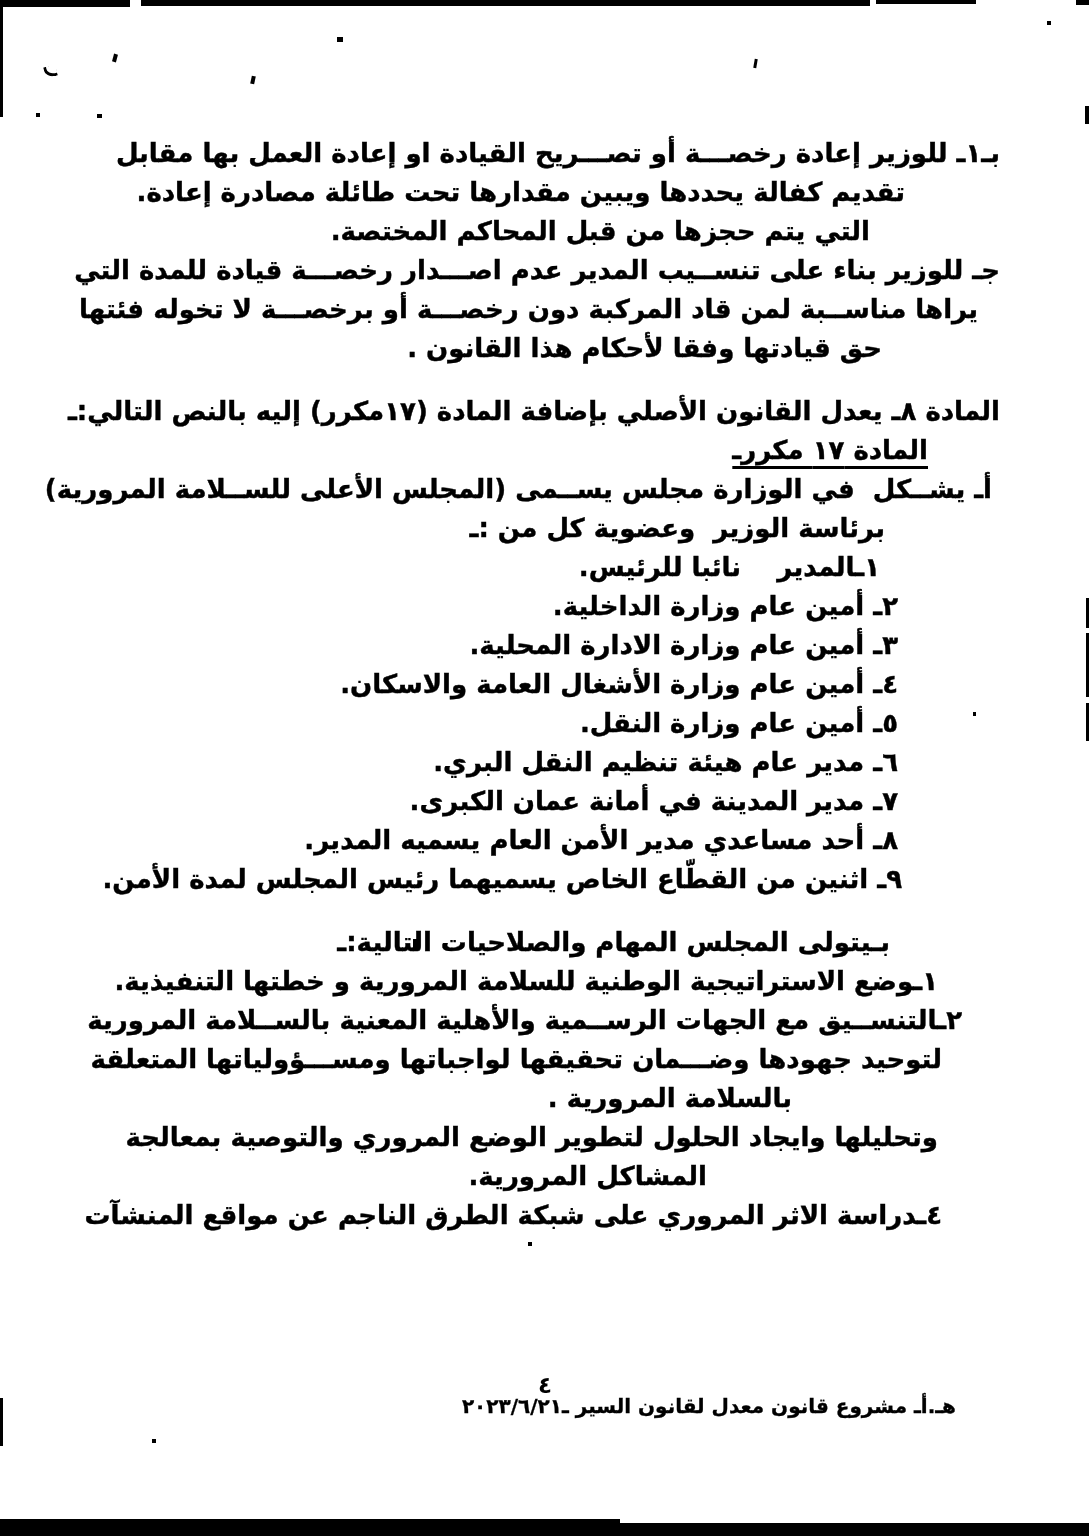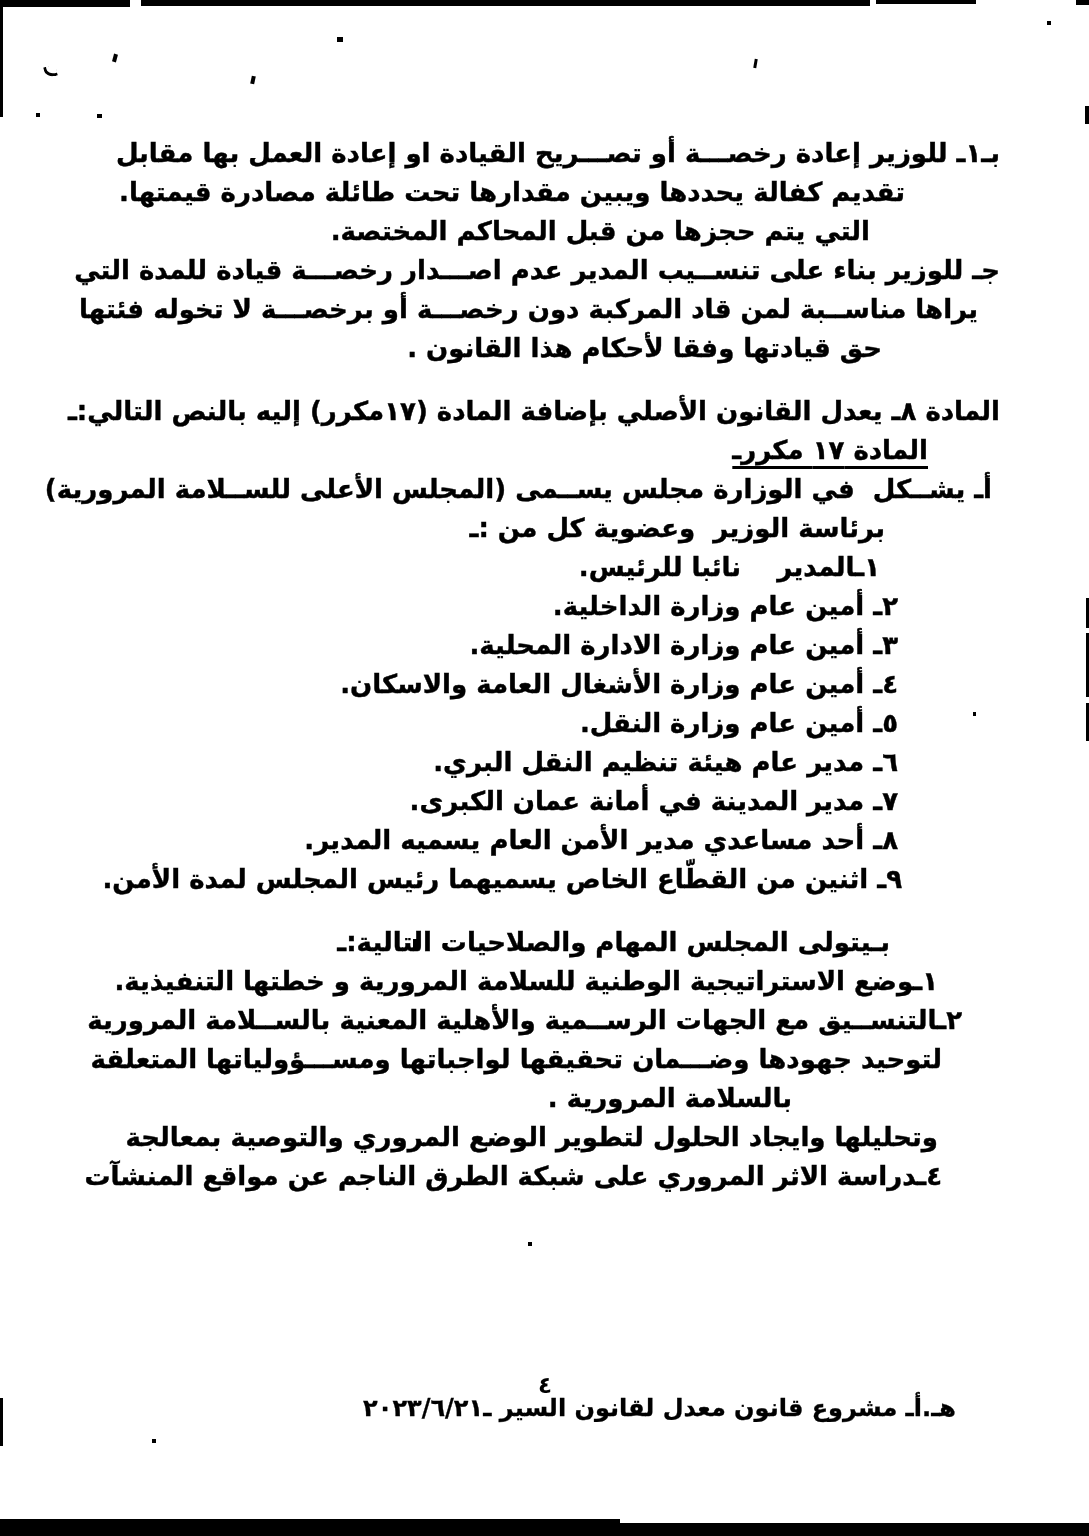--- a/index.html
+++ b/index.html
@@ -17,38 +17,38 @@
   .line{white-space:nowrap;margin-left:48px;}
   .gap{margin-top:24px;}
   .u{text-decoration:underline;text-decoration-thickness:3px;text-underline-offset:7px;}
   .pagenum{
     position:absolute;left:538px;top:1372px;
     font-weight:bold;font-size:23px;direction:rtl;
   }
   .ref{
     position:absolute;right:133px;top:1394px;
     direction:rtl;white-space:nowrap;
-    font-weight:bold;font-size:24px;
+    font-weight:bold;font-size:20px;
     -webkit-text-stroke:0.3px #000;
   }
   .art{position:absolute;background:#000;}
   .curl{
     position:absolute;background:transparent;
     width:10px;height:8px;
     border-bottom:3px solid #000;border-left:3px solid #000;
     border-radius:0 0 0 80%;
     transform:rotate(-12deg);
   }
 </style>
 </head>
 <body>
 
 <div class="doc">
   <div class="line" style="padding-right:0">بـ١ـ للوزير إعادة رخصـــة أو تصـــريح القيادة او إعادة العمل بها مقابل</div>
-  <div class="line" style="padding-right:95px">تقديم كفالة يحددها ويبين مقدارها تحت طائلة مصادرة قيمتها.</div>
+  <div class="line" style="padding-right:95px">تقديم كفالة يحددها ويبين مقدارها تحت طائلة مصادرة إعادة.</div>
   <div class="line" style="padding-right:130px">التي يتم حجزها من قبل المحاكم المختصة.</div>
   <div class="line" style="padding-right:0">جـ للوزير بناء على تنســيب المدير عدم اصـــدار رخصـــة قيادة للمدة التي</div>
   <div class="line" style="padding-right:22px">يراها مناســبة لمن قاد المركبة دون رخصـــة أو برخصـــة لا تخوله فئتها</div>
   <div class="line" style="padding-right:118px">حق قيادتها وفقا لأحكام هذا القانون .</div>
   <div class="line gap" style="padding-right:0">المادة ٨ـ يعدل القانون الأصلي بإضافة المادة (١٧مكرر) إليه بالنص التالي:ـ</div>
   <div class="line u" style="padding-right:72px">المادة ١٧ مكررـ</div>
   <div class="line" style="padding-right:8px">أـ يشــكل&nbsp; في الوزارة مجلس يســمى (المجلس الأعلى للســلامة المرورية)</div>
   <div class="line" style="padding-right:115px">برئاسة الوزير&nbsp; وعضوية كل من :ـ</div>
   <div class="line" style="padding-right:120px">١ـالمدير&nbsp;&nbsp;&nbsp;&nbsp;نائبا للرئيس.</div>
   <div class="line" style="padding-right:102px">٢ـ أمين عام وزارة الداخلية.</div>
@@ -58,20 +58,21 @@
   <div class="line" style="padding-right:102px">٦ـ مدير عام هيئة تنظيم النقل البري.</div>
   <div class="line" style="padding-right:102px">٧ـ مدير المدينة في أمانة عمان الكبرى.</div>
   <div class="line" style="padding-right:102px">٨ـ أحد مساعدي مدير الأمن العام يسميه المدير.</div>
   <div class="line" style="padding-right:98px">٩ـ اثنين من القطّاع الخاص يسميهما رئيس المجلس لمدة الأمن.</div>
   <div class="line gap" style="padding-right:110px">بـيتولى المجلس المهام والصلاحيات التالية:ـ</div>
   <div class="line" style="padding-right:62px">١ـوضع الاستراتيجية الوطنية للسلامة المرورية و خطتها التنفيذية.</div>
   <div class="line" style="padding-right:38px">٢ـالتنســيق مع الجهات الرســمية والأهلية المعنية بالســلامة المرورية</div>
   <div class="line" style="padding-right:58px">لتوحيد جهودها وضـــمان تحقيقها لواجباتها ومســـؤولياتها المتعلقة</div>
   <div class="line" style="padding-right:208px">بالسلامة المرورية .</div>
   <div class="line" style="padding-right:62px">وتحليلها وايجاد الحلول لتطوير الوضع المروري والتوصية بمعالجة</div>
+  <div class="line" style="padding-right:293px">المشاكل المرورية.</div>
   <div class="line" style="padding-right:58px">٤ـدراسة الاثر المروري على شبكة الطرق الناجم عن مواقع المنشآت</div>
 </div>
 
 <div class="pagenum">٤</div>
 <div class="ref">هـ.أـ مشروع قانون معدل لقانون السير ـ٢٠٢٣/٦/٢١</div>
 
 <div class="art" style="left:0;top:0;width:130px;height:7px"></div>
 <div class="art" style="left:141px;top:0;width:729px;height:6px"></div>
 <div class="art" style="left:876px;top:0;width:100px;height:4px"></div>
 <div class="art" style="left:1076px;top:0;width:13px;height:5px"></div>

